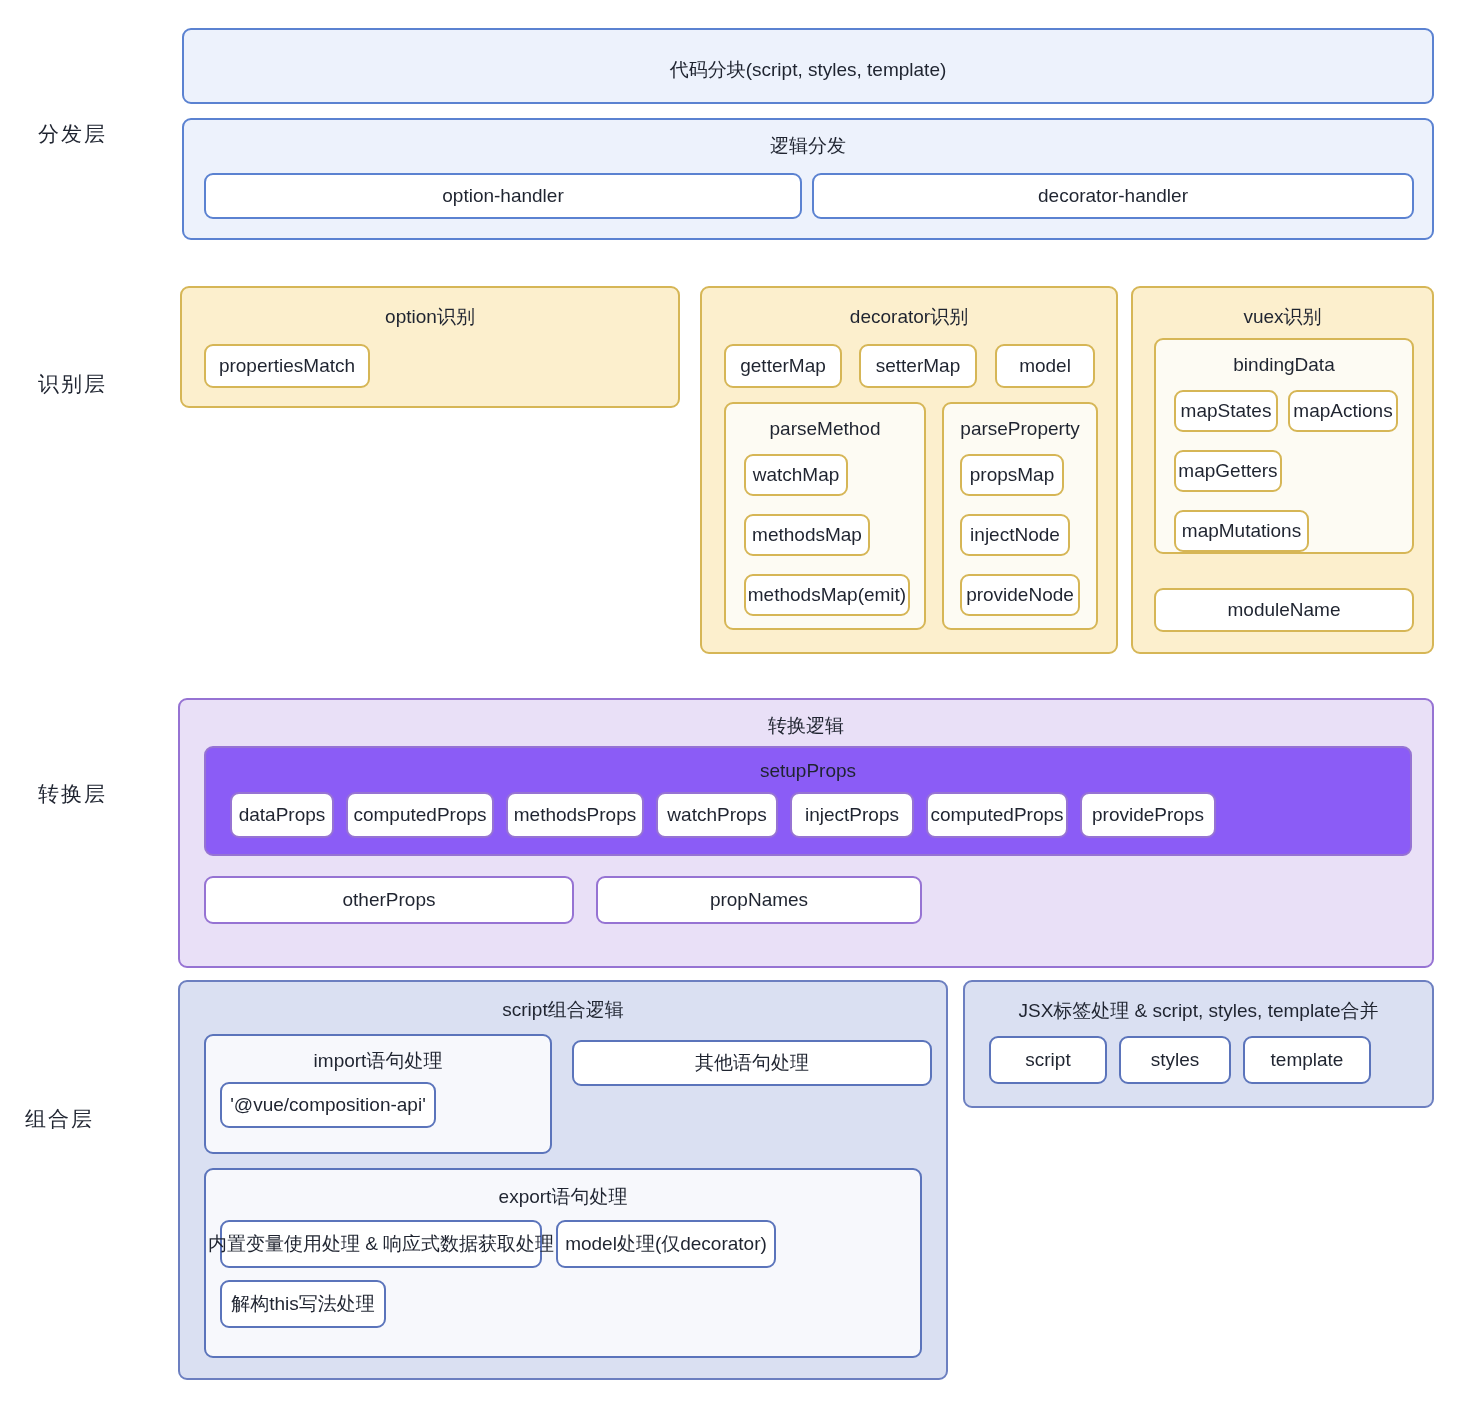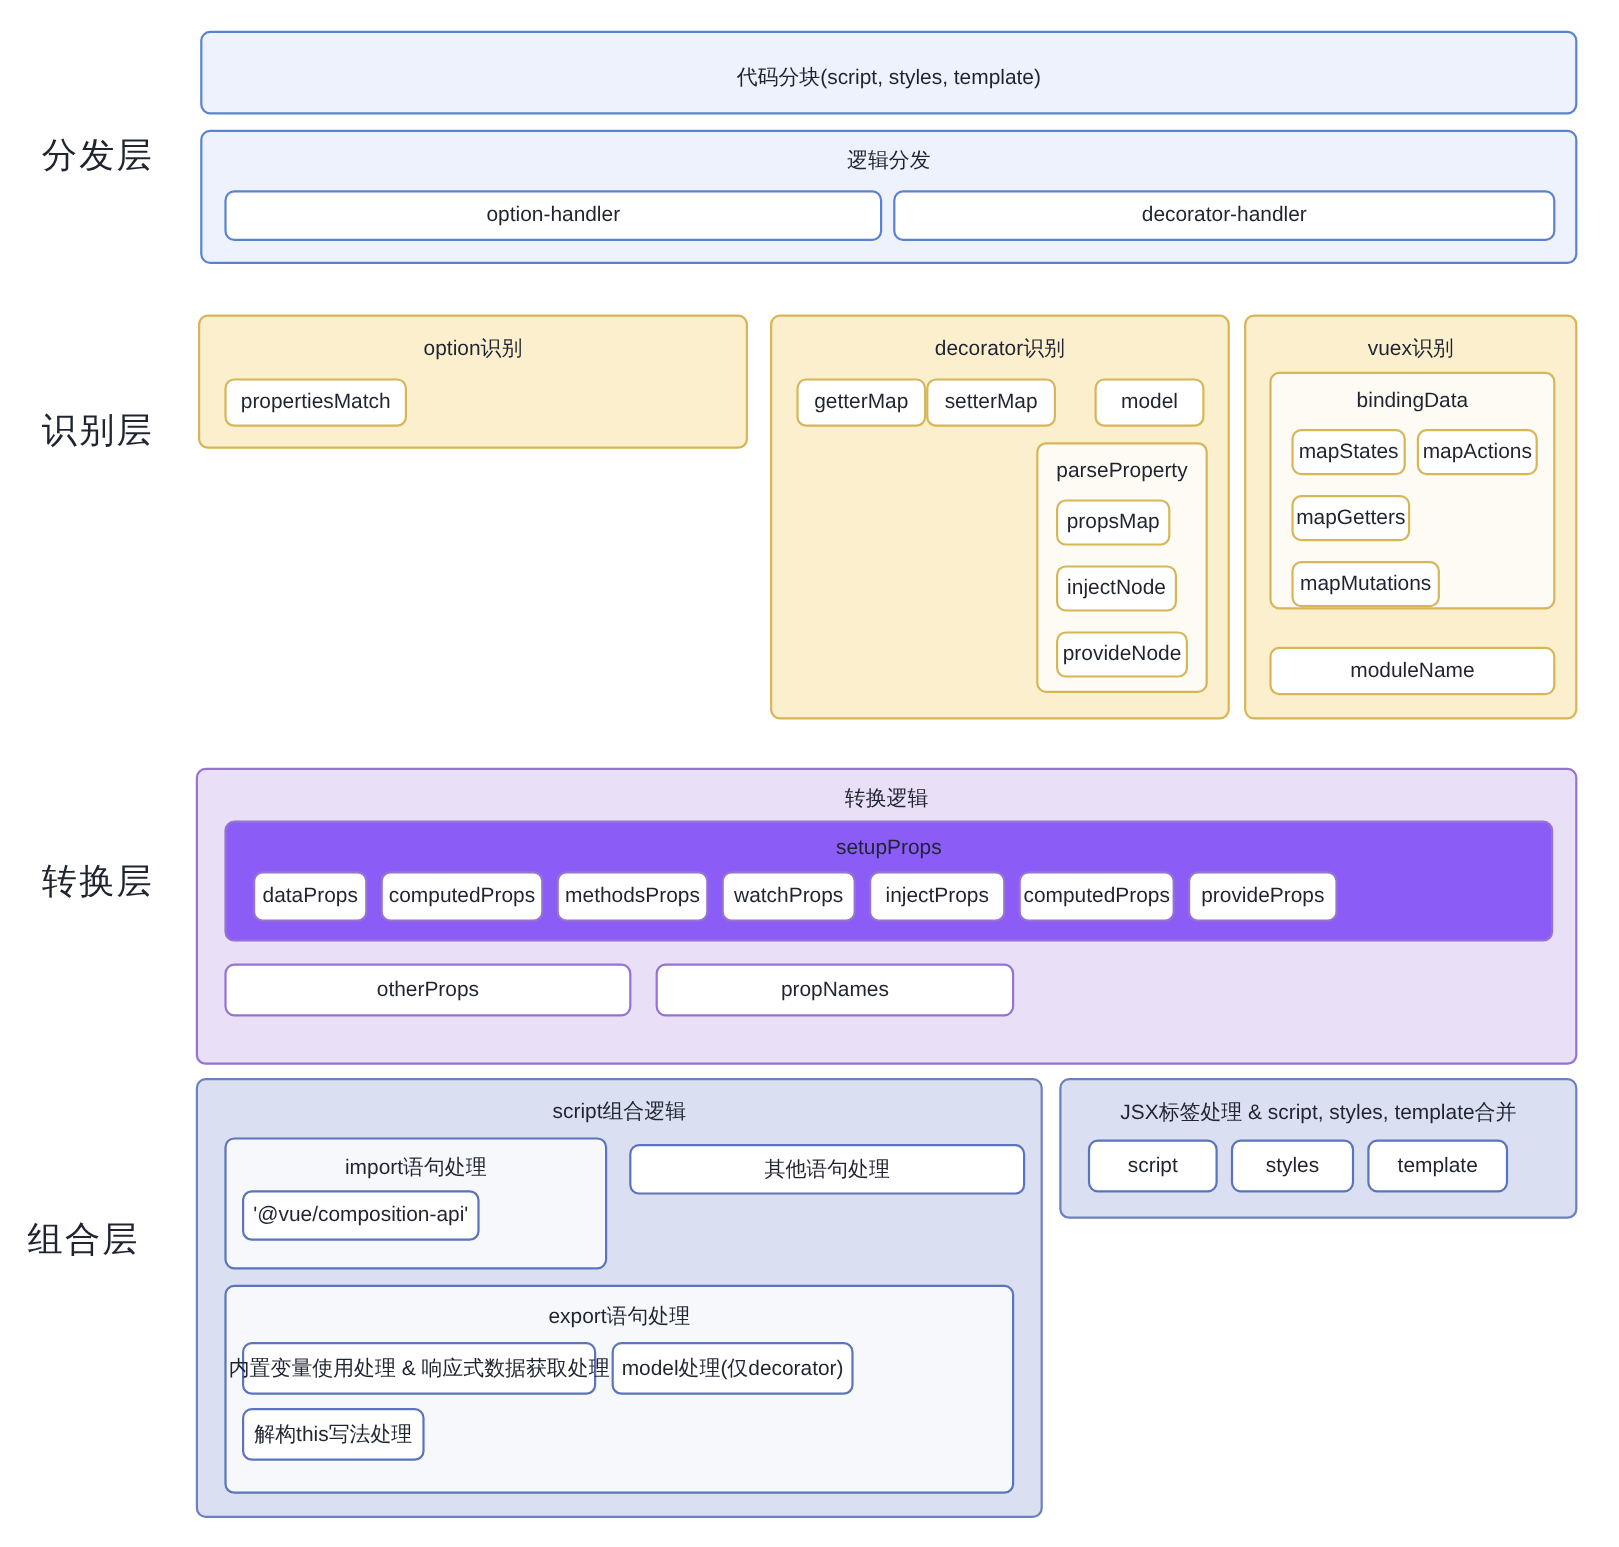--- a/index.html
+++ b/index.html
@@ -8,21 +8,21 @@
     background:#ffffff;
     font-family:"Liberation Sans","DejaVu Sans",sans-serif;
     color:#1f2430;
     overflow:hidden;
   }
   .canvas{position:relative;width:1472px;height:1406px;}
 
   
   .layer-label{
     position:absolute;
-    font-size:32px;
+    font-size:21px;
     letter-spacing:2px;
     color:#1f2430;
     white-space:nowrap;
   }
 
   
   .box{
     position:absolute;
     box-sizing:border-box;
     border-radius:9px;
@@ -100,27 +100,39 @@
       <span>propertiesMatch</span>
     </div>
   </div>
 
   <div class="box pal-recog" style="left:700px;top:286px;width:418px;height:368px;">
     <div class="box-title" style="top:16px;">decorator识别</div>
 
     <div class="leaf pal-recog-leaf" style="left:22px;top:56px;width:118px;height:44px;">
       <span>getterMap</span>
     </div>
-    <div class="leaf pal-recog-leaf" style="left:140px;top:56px;width:118px;height:44px;">
+    <div class="leaf pal-recog-leaf" style="left:157px;top:56px;width:118px;height:44px;">
       <span>setterMap</span>
     </div>
     <div class="leaf pal-recog-leaf" style="left:293px;top:56px;width:100px;height:44px;">
       <span>model</span>
     </div>
 
+    <div class="box pal-recog-sub" style="left:22px;top:114px;width:202px;height:228px;">
+      <div class="box-title" style="top:14px;">parseMethod</div>
+      <div class="leaf pal-recog-leaf" style="left:18px;top:50px;width:104px;height:42px;">
+        <span>watchMap</span>
+      </div>
+      <div class="leaf pal-recog-leaf" style="left:18px;top:110px;width:126px;height:42px;">
+        <span>methodsMap</span>
+      </div>
+      <div class="leaf pal-recog-leaf" style="left:18px;top:170px;width:166px;height:42px;">
+        <span>methodsMap(emit)</span>
+      </div>
+    </div>
 
     <div class="box pal-recog-sub" style="left:240px;top:114px;width:156px;height:228px;">
       <div class="box-title" style="top:14px;">parseProperty</div>
       <div class="leaf pal-recog-leaf" style="left:16px;top:50px;width:104px;height:42px;">
         <span>propsMap</span>
       </div>
       <div class="leaf pal-recog-leaf" style="left:16px;top:110px;width:110px;height:42px;">
         <span>injectNode</span>
       </div>
       <div class="leaf pal-recog-leaf" style="left:16px;top:170px;width:120px;height:42px;">

